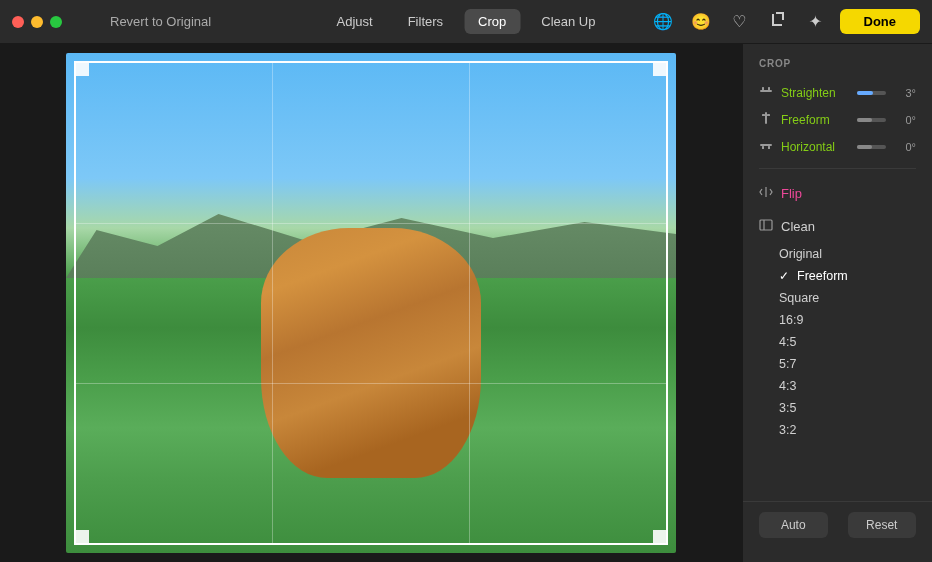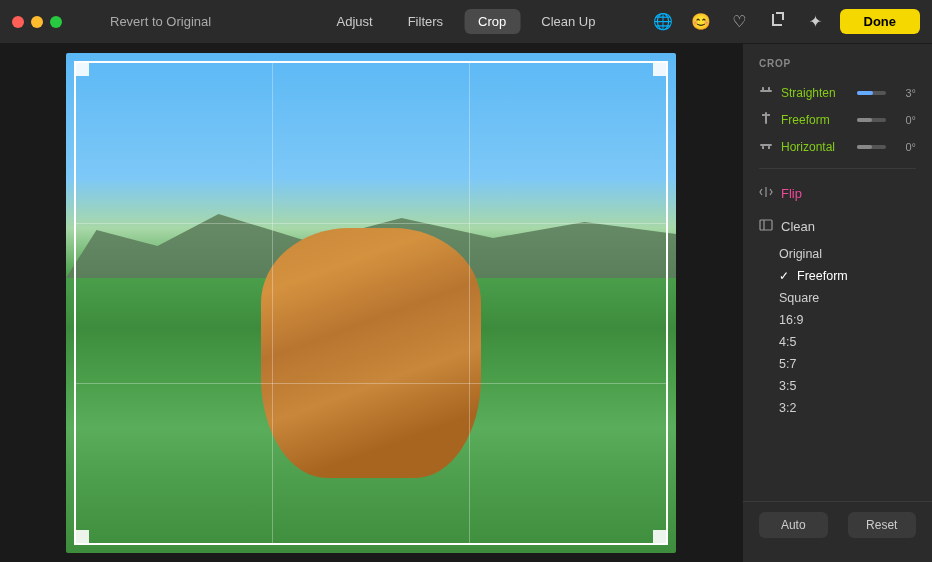--- a/index.html
+++ b/index.html
@@ -492,20 +492,23 @@
     <div class="aspect-item">
       <span>16:9</span>
     </div>
     <div class="aspect-item">
       <span>4:5</span>
     </div>
     <div class="aspect-item">
       <span>5:7</span>
     </div>
     <div class="aspect-item">
+      <span>4:3</span>
+    </div>
+    <div class="aspect-item">
       <span>3:5</span>
     </div>
     <div class="aspect-item">
       <span>3:2</span>
     </div>
 
     <div class="sidebar-bottom">
       <button class="sidebar-bottom-btn">Auto</button>
       <button class="sidebar-bottom-btn">Reset</button>
     </div>

